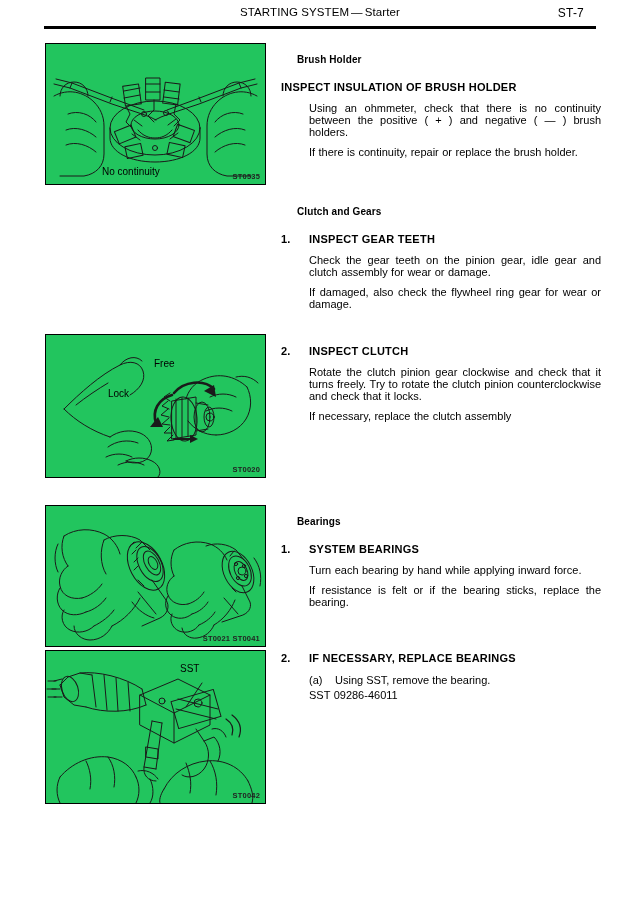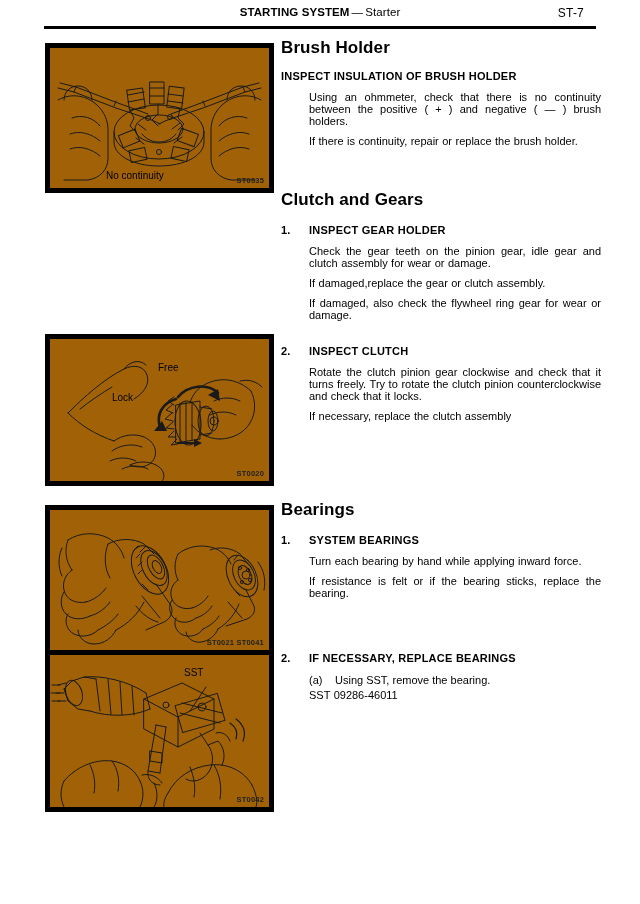--- a/index.html
+++ b/index.html
@@ -28,21 +28,21 @@
     position: absolute;
     left: 0;
     top: 0;
     width: 100%;
     text-align: center;
     font-size: 11.5px;
     letter-spacing: 0.1px;
     white-space: nowrap;
   }
   #header-title .sys {
-    font-weight: bold;
+    font-weight: normal;
   }
   #header-title .dash {
     font-weight: normal;
     padding: 0 2px;
   }
   #header-title .sub {
     font-weight: normal;
   }
   #page-number {
     position: absolute;
@@ -57,22 +57,22 @@
     left: 44px;
     top: 26px;
     width: 552px;
     height: 3px;
     background: #000000;
   }
 
   
   .figure-box {
     position: absolute;
-    border: 5px solid #000000;
-    background: #a16207;
+    border: 1px solid #000000;
+    background: #22c55e;
     overflow: hidden;
   }
   .figure-box svg {
     position: absolute;
     left: 0;
     top: 0;
   }
   .fig-caption {
     position: absolute;
     font-size: 10px;
@@ -89,24 +89,24 @@
     color: #222222;
     white-space: nowrap;
   }
   .fig-label {
     position: absolute;
     font-size: 10px;
     color: #000000;
     white-space: nowrap;
   }
   .section-heading {
-    font-size: 17px;
+    font-size: 10px;
     font-weight: bold;
     letter-spacing: 0.1px;
-    margin: 0;
+    margin: 16px;
   }
   .step-head {
     font-size: 11px;
     font-weight: bold;
     letter-spacing: 0.25px;
     margin: 0;
   }
   .numbered-head {
     position: relative;
     padding-left: 28px;
@@ -402,24 +402,23 @@
   <div class="section-heading">Brush Holder</div>
   <div class="step-head" style="margin-top:12px;">INSPECT INSULATION OF BRUSH HOLDER</div>
   <div class="body-para indent-para" style="margin-top:9px;">Using an ohmmeter, check that there is no continuity between the positive ( + ) and negative ( — ) brush holders.</div>
   <div class="body-para indent-para" style="margin-top:8px;">If there is continuity, repair or replace the brush holder.</div>
 </div>
 
 <div class="blk" style="left:281px; top:190px;">
   <div class="section-heading">Clutch and Gears</div>
   <div class="numbered-head" style="margin-top:14px;">
     <span class="num">1.</span>
-    <span>INSPECT GEAR HOLDER</span>
+    <span>INSPECT GEAR TEETH</span>
   </div>
   <div class="body-para indent-para" style="margin-top:9px;">Check the gear teeth on the pinion gear, idle gear and clutch assembly for wear or damage.</div>
-  <div class="body-para indent-para" style="margin-top:8px;">If damaged,replace the gear or clutch assembly.</div>
   <div class="body-para indent-para" style="margin-top:8px;">If damaged, also check the flywheel ring gear for wear or damage.</div>
 </div>
 
 <div class="blk" style="left:281px; top:345px;">
   <div class="numbered-head">
     <span class="num">2.</span>
     <span>INSPECT CLUTCH</span>
   </div>
   <div class="body-para indent-para" style="margin-top:9px;">Rotate the clutch pinion gear clockwise and check that it turns freely. Try to rotate the clutch pinion counterclockwise and check that it locks.</div>
   <div class="body-para indent-para" style="margin-top:8px;">If necessary, replace the clutch assembly</div>

